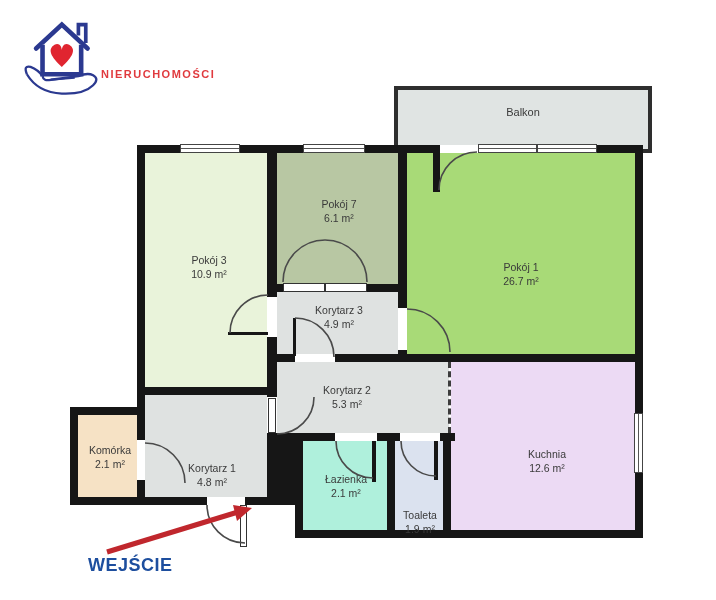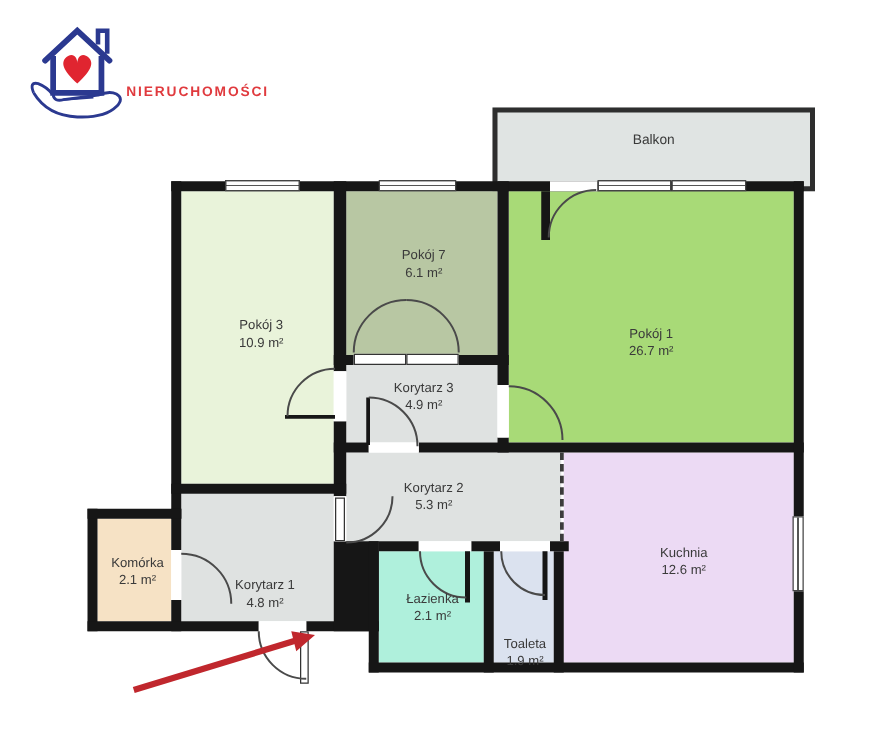--- a/index.html
+++ b/index.html
@@ -25,21 +25,21 @@
   .korytarz2{left:277px;top:362px;width:172px;height:71px;}
   .korytarz1{left:145px;top:395px;width:122px;height:102px;}
   .komorka{left:78px;top:415px;width:59px;height:82px;}
   .lazienka{left:303px;top:441px;width:84px;height:89px;}
   .toaleta{left:395px;top:441px;width:48px;height:89px;}
   .kuchnia{left:451px;top:362px;width:184px;height:168px;}
 
   .lbl-p3{left:209px;top:268px;} .lbl-p2{left:339px;top:212px;} .lbl-p1{left:521px;top:247px;margin-top:28px;}
   .lbl-k3{left:339px;top:318px;} .lbl-k2{left:347px;top:398px;} .lbl-k1{left:212px;top:446px;margin-top:30px;}
   .lbl-kom{left:110px;top:458px;} .lbl-laz{left:346px;top:487px;} .lbl-toa{left:420px;top:487px;margin-top:36px;}
-  .lbl-kuch{left:547px;top:450px;}
+  .lbl-kuch{left:547px;top:462px;}
 
   
   .wall{background:#161616;}
   .w-top{left:137px;top:145px;width:506px;height:8px;}
   .w-left{left:137px;top:145px;width:8px;height:270px;}
   .w-left-k1a{left:137px;top:407px;width:8px;height:33px;}
   .w-left-k1b{left:137px;top:480px;width:8px;height:25px;}
   .w-kom-left{left:70px;top:407px;width:8px;height:98px;}
   .w-kom-top{left:70px;top:407px;width:75px;height:8px;}
   .w-bot-a{left:70px;top:497px;width:137px;height:8px;}
@@ -227,13 +227,14 @@
     <span>Korytarz 1</span><br><span>4.8 m²</span></div>
   <div class="room-label lbl-kom">
     <span>Komórka</span><br><span>2.1 m²</span></div>
   <div class="room-label lbl-laz">
     <span>Łazienka</span><br><span>2.1 m²</span></div>
   <div class="room-label lbl-toa">
     <span>Toaleta</span><br><span>1.9 m²</span></div>
   <div class="room-label lbl-kuch">
     <span>Kuchnia</span><br><span>12.6 m²</span></div>
 
+  <div class="abs entrance-label">WEJŚCIE</div>
 </div>
 
 </body></html>

